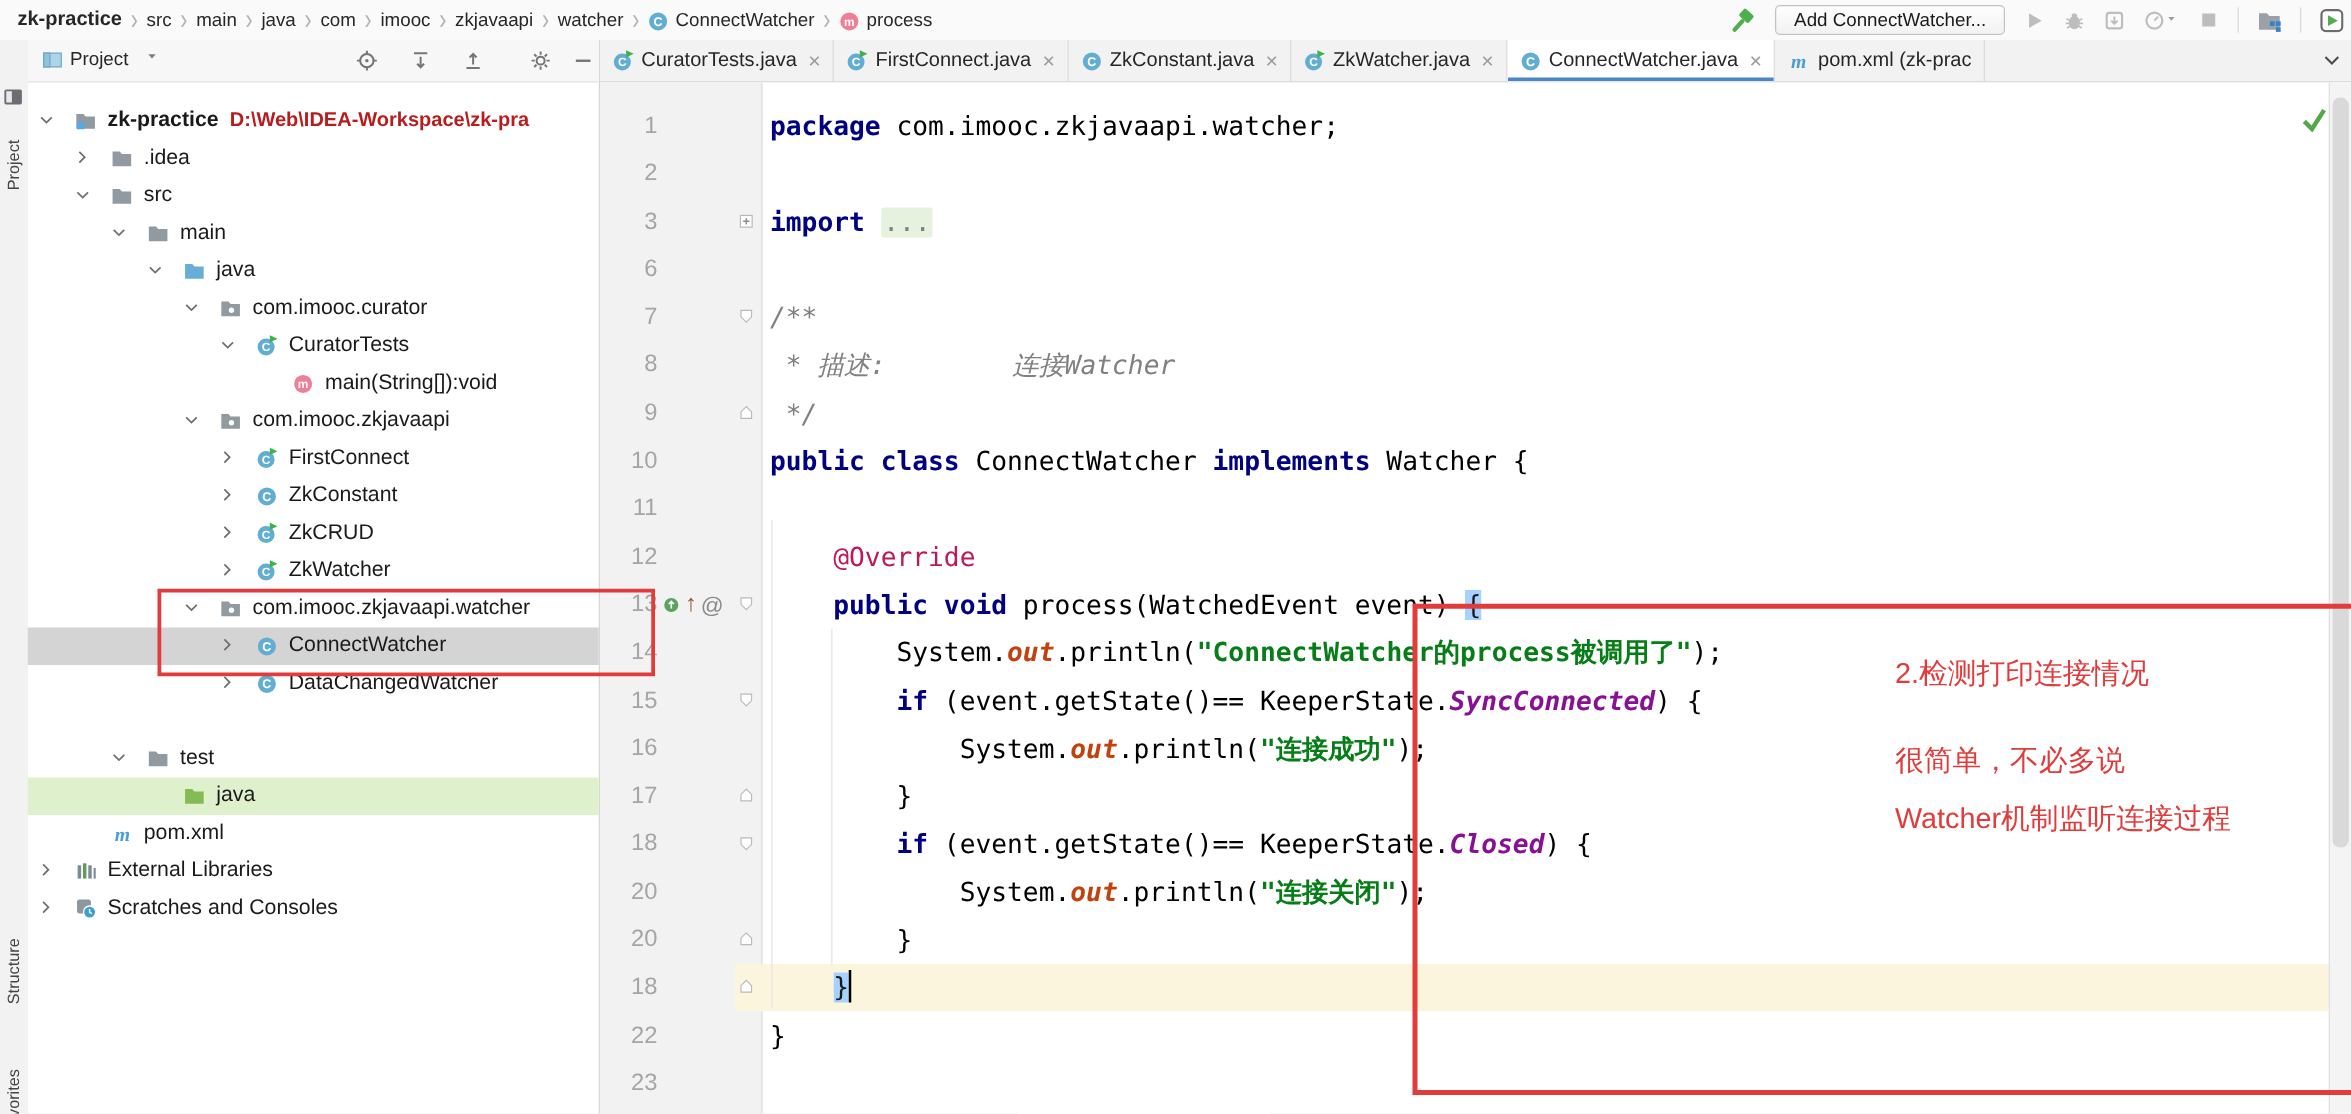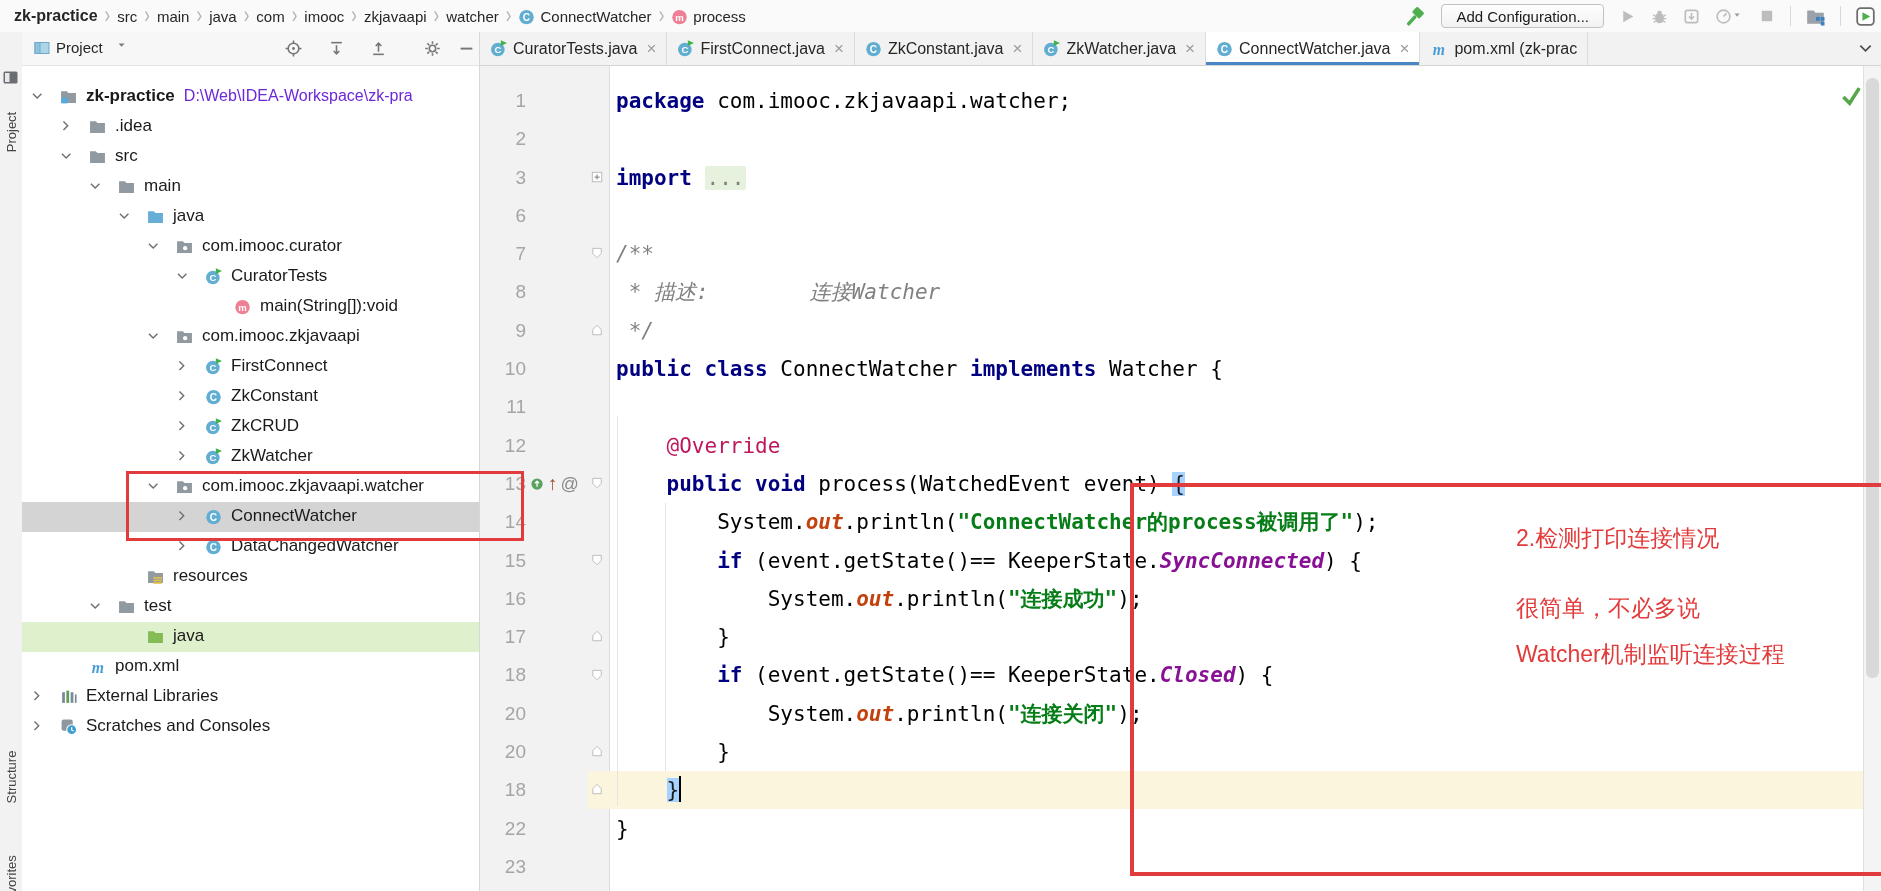--- a/index.html
+++ b/index.html
@@ -31,21 +31,21 @@
   #panel-view-icon{position:absolute;left:12px;top:8px;}
   .ph-icon{position:absolute;top:8px;}
   #tree{position:absolute;left:0;top:34px;width:100%;height:825px;}
   .tree-row{position:absolute;left:0;width:458px;height:30px;}
   .tree-row.selected{background:#d4d4d4;}
   .tree-row.green{background:#dff0cc;}
   .tr-chev{position:absolute;top:8px;}
   .tr-icon{position:absolute;top:6px;}
   .tr-label{position:absolute;top:4px;font-size:17px;white-space:nowrap;color:#1a1a1a;}
   .tr-label.bold{font-weight:bold;}
-  .tr-suffix{color:#6d28d9;font-size:16px;font-weight:normal;margin-left:9px;}
+  .tr-suffix{color:#b91c1c;font-size:16px;font-weight:bold;margin-left:9px;}
   
   #tabbar{position:absolute;left:480px;top:32px;width:1401px;height:34px;background:#f2f2f2;
           border-bottom:1px solid #d5d5d5;display:flex;align-items:stretch;box-sizing:border-box;}
   .tab{display:flex;align-items:center;gap:6px;padding:0 10px;font-size:16px;color:#262626;
        border-right:1px solid #dcdcdc;position:relative;white-space:nowrap;}
   .tab.active{background:#fff;box-shadow:inset 0 -3px 0 #4a87c7;}
   .tab .close{color:#9b9b9b;font-size:17px;margin-left:3px;}
   #tab-overflow{position:absolute;right:8px;top:9px;}
   
   #editor{position:absolute;left:480px;top:66px;width:1401px;height:825px;background:#fff;overflow:hidden;}
@@ -139,21 +139,21 @@
       </div>
     <div id="top-actions">
       <span class="tb-btn">
           <svg width="23" height="23" viewBox="0 0 16 16" style="display:block">
             <g transform="rotate(42 8 8)">
               <rect x="4.6" y="1.6" width="7" height="5.4" rx="1" fill="#4fae4e"></rect>
               <rect x="7.2" y="7" width="2.4" height="8.6" rx="1" fill="#4fae4e"></rect>
             </g>
           </svg>
         </span>
-      <span id="add-config">Add Configuration...</span>
+      <span id="add-config">Add ConnectWatcher...</span>
       <span class="tb-btn">
           <svg width="17" height="17" viewBox="0 0 16 16" style="display:block">
             <polygon points="4,2.5 13.5,8 4,13.5" fill="#bdbdbd"></polygon>
           </svg>
         </span>
       <span class="tb-btn">
           <svg width="17" height="17" viewBox="0 0 16 16" style="display:block">
             <ellipse cx="8" cy="9.4" rx="4.2" ry="5" fill="#bdbdbd"></ellipse>
             <rect x="6" y="2.6" width="4" height="3" rx="1.5" fill="#bdbdbd"></rect>
             <path d="M2 6.5l2.5 1.5M14 6.5l-2.5 1.5M1.5 10h3M14.5 10h-3M2.5 13.5L5 12M13.5 13.5L11 12" stroke="#bdbdbd" stroke-width="1.3"></path>
@@ -469,31 +469,20 @@
               <path d="M4.5 2l5.5 5.5L4.5 13" stroke="#6e6e6e" stroke-width="1.8" fill="none" transform="scale(.95)"></path>
             </svg>
           </span>
           <span class="tr-icon" style="left: 183px;">
             <svg width="17" height="17" viewBox="0 0 16 16" style="display:block">
               <circle cx="8" cy="8.6" r="6.8" fill="#62aed2"></circle>
               <text x="8" y="12" font-size="9.5" font-weight="bold" fill="#fff" text-anchor="middle" font-family="Liberation Sans,sans-serif">C</text>
             </svg>
           </span>
           <span class="tr-label" style="left: 209px;"><span>DataChangedWatcher</span></span>
-        </div>
-        <div class="tree-row" style="top: 496px;">
-          <span class="tr-icon" style="left: 125px;">
-            <svg width="17" height="17" viewBox="0 0 16 16" style="display:block">
-              <path d="M1 3h5.4l1.6 1.8H15v9.4H1z" fill="#9199a1"></path>
-              <rect x="6" y="8.6" width="8" height="1.5" fill="#e8c24a"></rect>
-              <rect x="6" y="11" width="8" height="1.5" fill="#e8c24a"></rect>
-              <rect x="6" y="13.4" width="8" height="1.5" fill="#e8c24a"></rect>
-            </svg>
-          </span>
-          <span class="tr-label" style="left: 151px;"><span>resources</span></span>
         </div>
         <div class="tree-row" style="top: 526px;">
           <span class="tr-chev" style="left: 67px;">
             <svg width="13" height="13" viewBox="0 0 16 16" style="display:block">
               <path d="M2.5 5l5.5 5.5L13.5 5" stroke="#6e6e6e" stroke-width="1.8" fill="none" transform="scale(.95)"></path>
             </svg>
           </span>
           <span class="tr-icon" style="left: 96px;">
             <svg width="17" height="17" viewBox="0 0 16 16" style="display:block">
               <path d="M1 3h5.4l1.6 1.8H15v9.4H1z" fill="#9199a1"></path>

